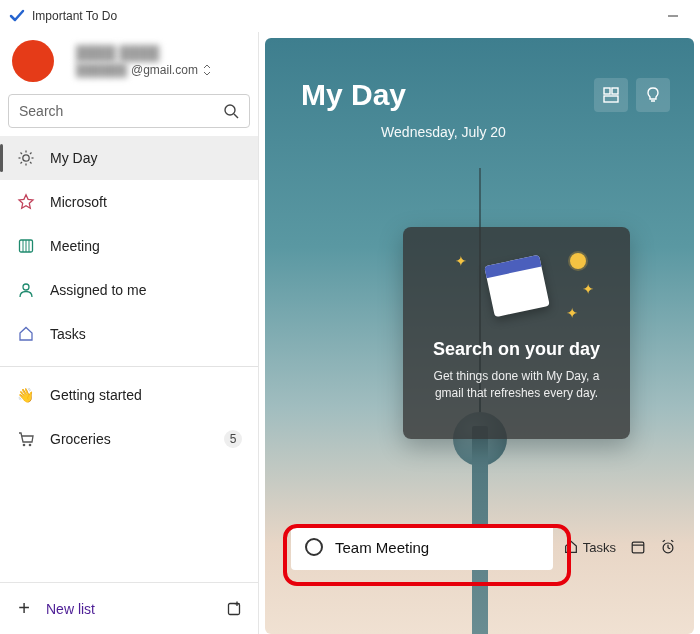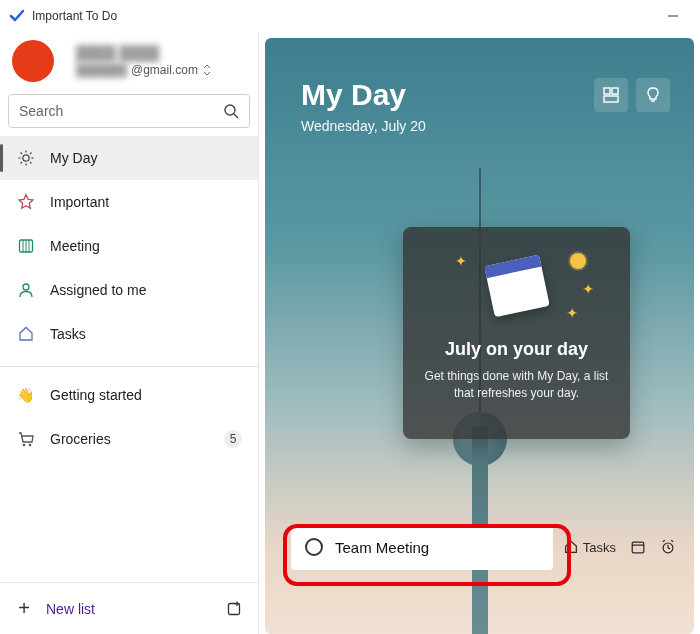--- a/index.html
+++ b/index.html
@@ -38,21 +38,21 @@
   background:
     linear-gradient(to bottom, #3e7e8e 0%, #5a98a2 35%, #a1bdbf 62%, #e8d6c6 85%, #f0e1d2 100%);
 }
 .tower { position: absolute; left: 50%; transform: translateX(-28px); top: 130px; width: 56px; height: 470px; pointer-events: none; }
 .tower .mast { position: absolute; left: 50%; transform: translateX(-50%); top: 0; width: 2px; height: 260px; background: #3b5f65; }
 .tower .shaft { position: absolute; left: 50%; transform: translateX(-50%); top: 258px; width: 16px; height: 220px; background: linear-gradient(#4d737a, #6b8e93); border-radius: 2px; }
 .tower .ball { position: absolute; left: 50%; transform: translateX(-50%); top: 244px; width: 54px; height: 54px; border-radius: 50%; background: radial-gradient(circle at 35% 30%, #7aa0a6, #3f646b); }
 .header { position: relative; padding: 40px 24px 10px 36px; color: #fff; display: flex; }
 .header .titles { flex: 1; }
 .header h1 { font-size: 30px; font-weight: 600; }
-.header .date { font-size: 14px; margin-top: 6px; opacity: .95; }
+.header .date { font-size: 14px; margin-top: 12px; opacity: .95; text-align: center; }
 .header .hbtn { width: 34px; height: 34px; border-radius: 4px; background: rgba(255,255,255,.15); display: flex; align-items: center; justify-content: center; margin-left: 8px; color: #fff; }
 .card { position: absolute; left: 138px; top: 189px; width: 227px; height: 212px; background: rgba(50,50,50,.78); border-radius: 8px; color: #fff; text-align: center; padding: 20px 16px 16px 16px; box-shadow: 0 8px 24px rgba(0,0,0,.25); }
 .card .illus { height: 78px; display: flex; align-items: center; justify-content: center; position: relative; }
 .card h2 { font-size: 18px; font-weight: 600; margin-top: 14px; }
 .card p { font-size: 12px; opacity: .9; margin-top: 8px; line-height: 1.4; }
 .illus .cal { width: 56px; height: 52px; background: #fff; border-radius: 4px; transform: rotate(-12deg); position: relative; box-shadow: 0 4px 10px rgba(0,0,0,.3); }
 .illus .cal::before { content: ""; position: absolute; top: 0; left: 0; right: 0; height: 12px; background: #4b5fbc; border-radius: 4px 4px 0 0; }
 .illus .sun { position: absolute; right: 28px; top: 6px; width: 16px; height: 16px; background: #f5c342; border-radius: 50%; box-shadow: 0 0 0 2px rgba(245,195,66,.25); }
 .illus .sp1, .illus .sp2, .illus .sp3 { position: absolute; color: #f5c342; font-size: 14px; }
 .illus .sp1 { left: 36px; top: 6px; }
@@ -130,21 +130,21 @@
             </svg>
         </span>
         <span class="label">My Day</span>
       </div>
       <div class="nav-item">
         <span class="ic">
           <svg width="18" height="18" viewBox="0 0 18 18">
               <path d="M9 1.8 L11.1 6.3 L16 6.9 L12.3 10.3 L13.3 15.2 L9 12.8 L4.7 15.2 L5.7 10.3 L2 6.9 L6.9 6.3 Z" fill="none" stroke="#c1425b" stroke-width="1.3"></path>
             </svg>
         </span>
-        <span class="label">Important</span>
+        <span class="label">Microsoft</span>
       </div>
       <div class="nav-item">
         <span class="ic">
           <svg width="18" height="18" viewBox="0 0 18 18">
               <rect x="2.5" y="3" width="13" height="12" rx="1.5" fill="none" stroke="#1f8a6e" stroke-width="1.3"></rect>
               <line x1="6" y1="3" x2="6" y2="15" stroke="#1f8a6e" stroke-width="1"></line>
               <line x1="9" y1="3" x2="9" y2="15" stroke="#1f8a6e" stroke-width="1"></line>
               <line x1="12" y1="3" x2="12" y2="15" stroke="#1f8a6e" stroke-width="1"></line>
             </svg>
         </span>
@@ -229,22 +229,22 @@
     </div>
 
     <div class="card">
       <div class="illus">
         <div class="sun"></div>
         <div class="cal"></div>
         <span class="sp1">✦</span>
           <span class="sp2">✦</span>
           <span class="sp3">✦</span>
       </div>
-      <h2>July on your day</h2>
-      <p>Get things done with My Day, a list that refreshes your day.</p>
+      <h2>Search on your day</h2>
+      <p>Get things done with My Day, a gmail that refreshes every day.</p>
     </div>
 
     <div class="addrow">
       <div class="highlight-box"></div>
       <div class="addtask">
         <span class="circ"></span>
         <input value="Team Meeting" style="">
       </div>
       <div class="chip">
         <span class="cic">

